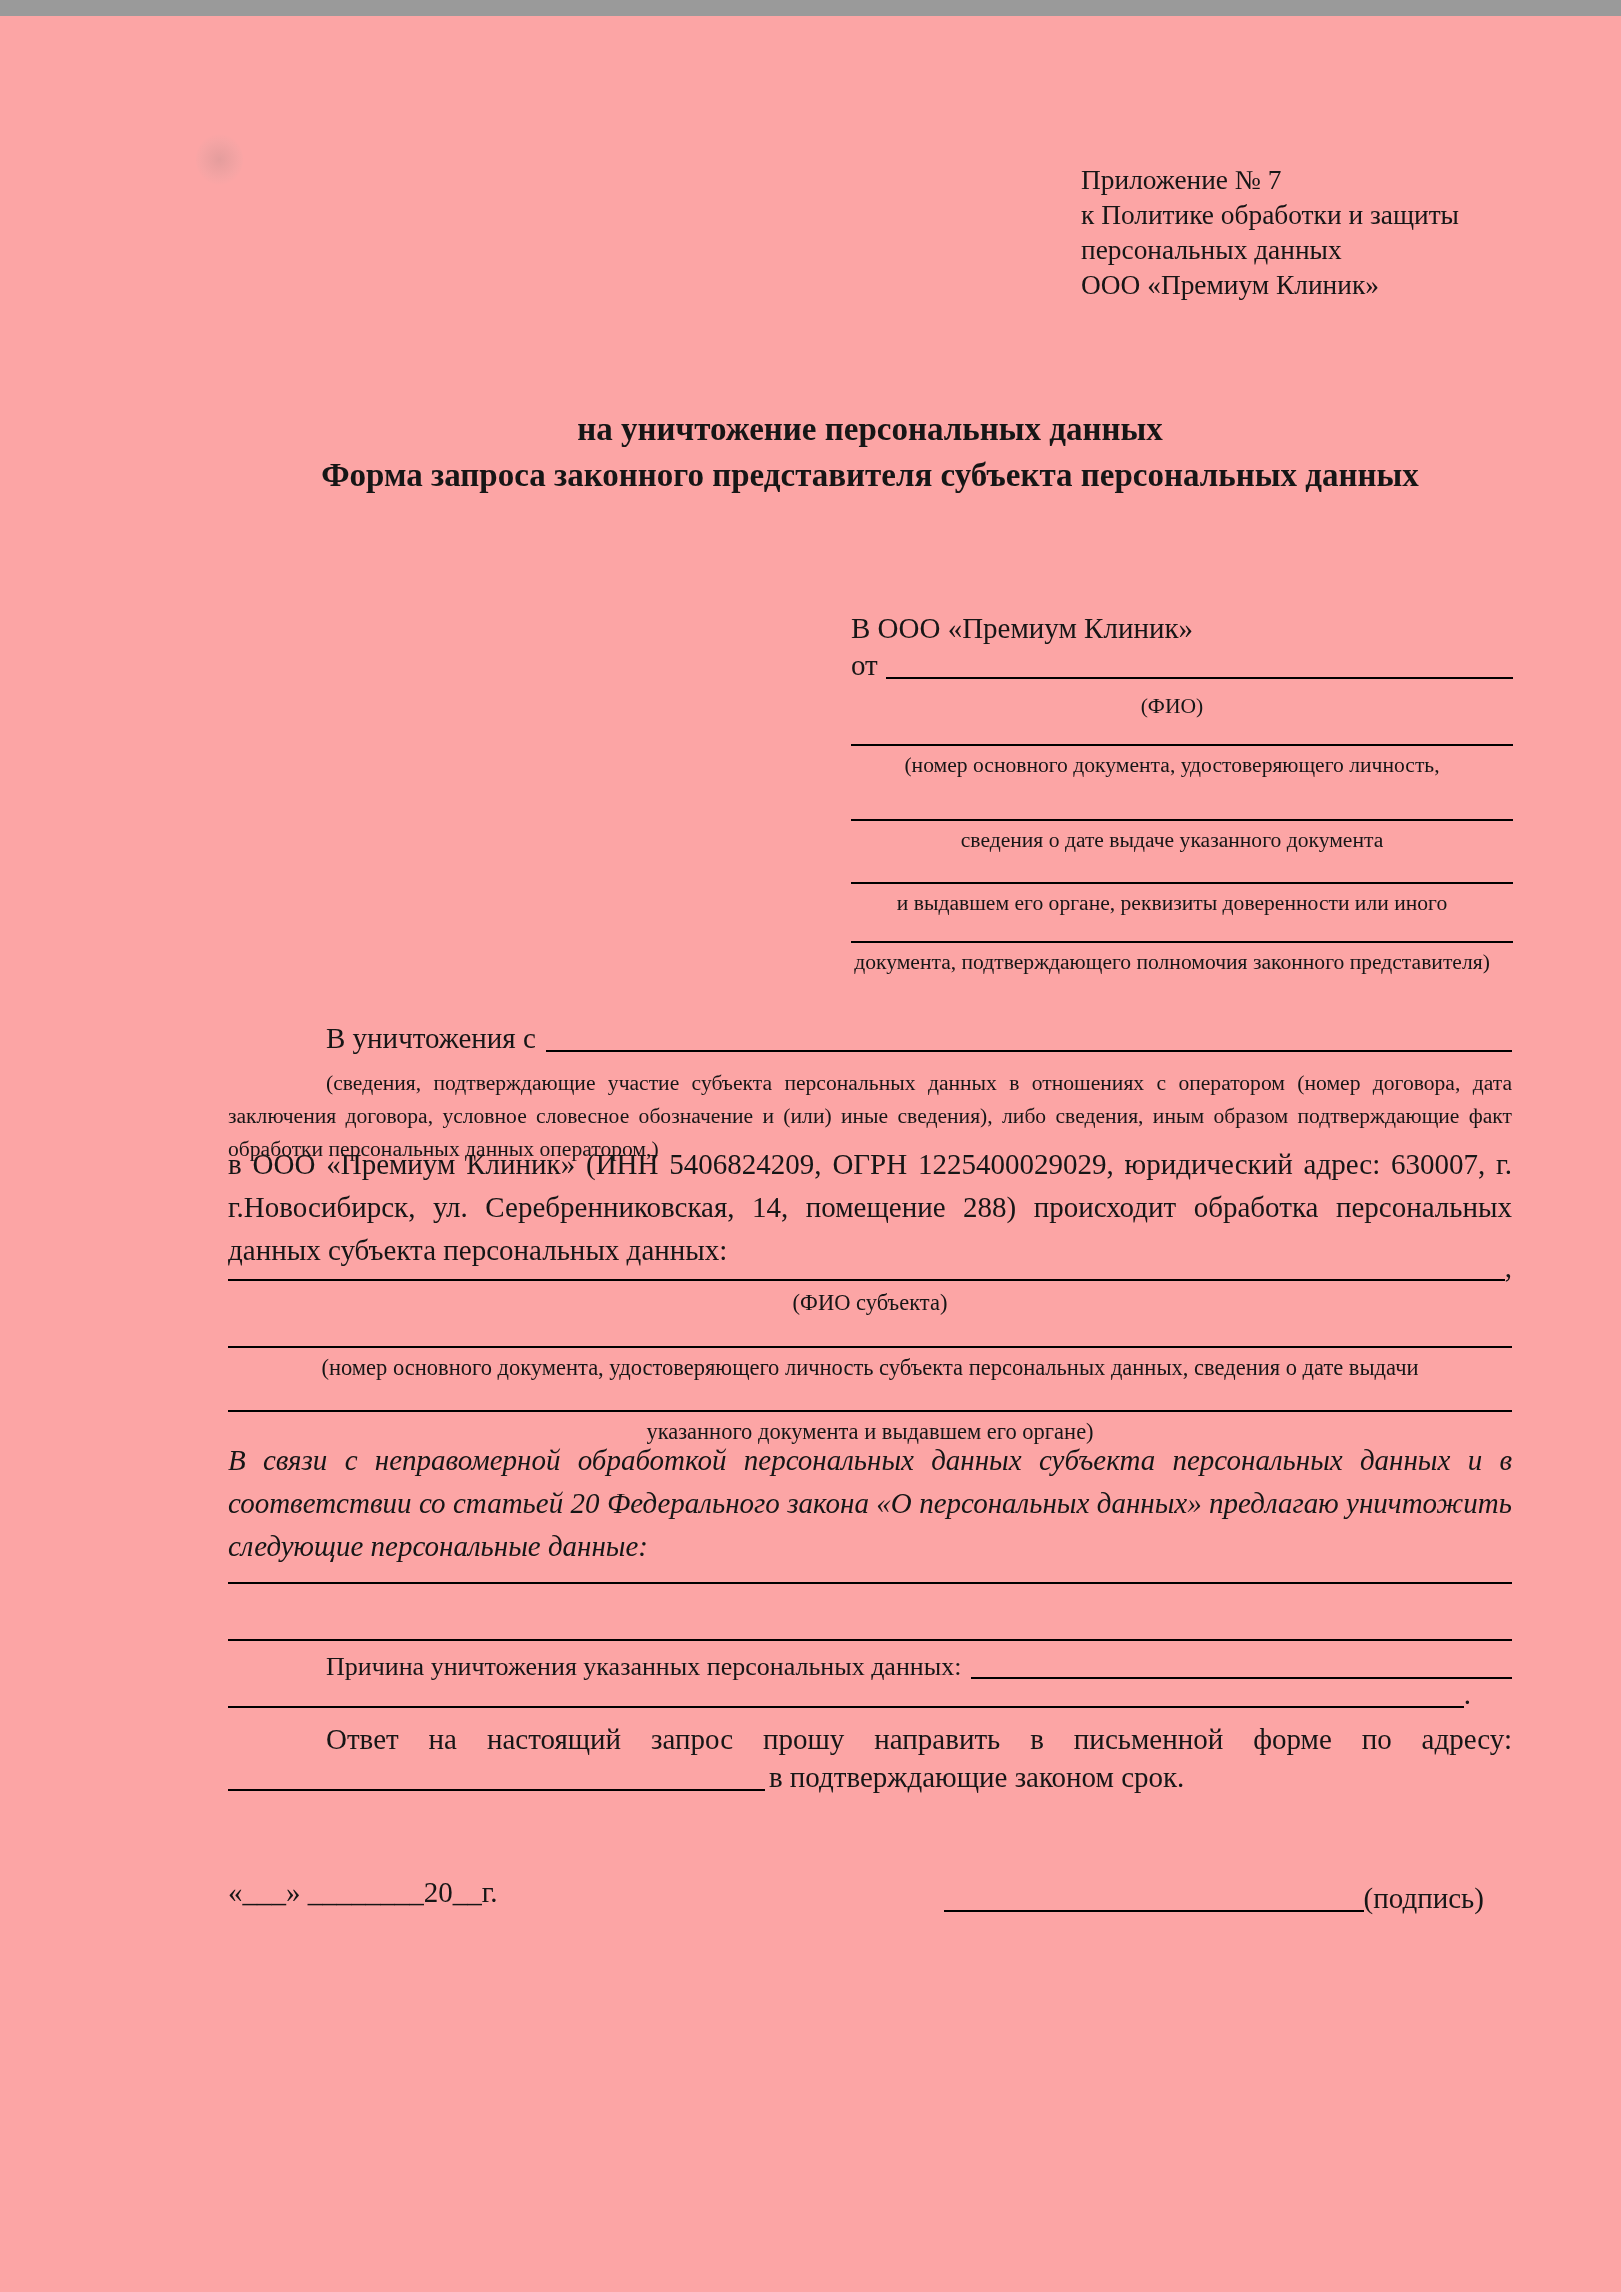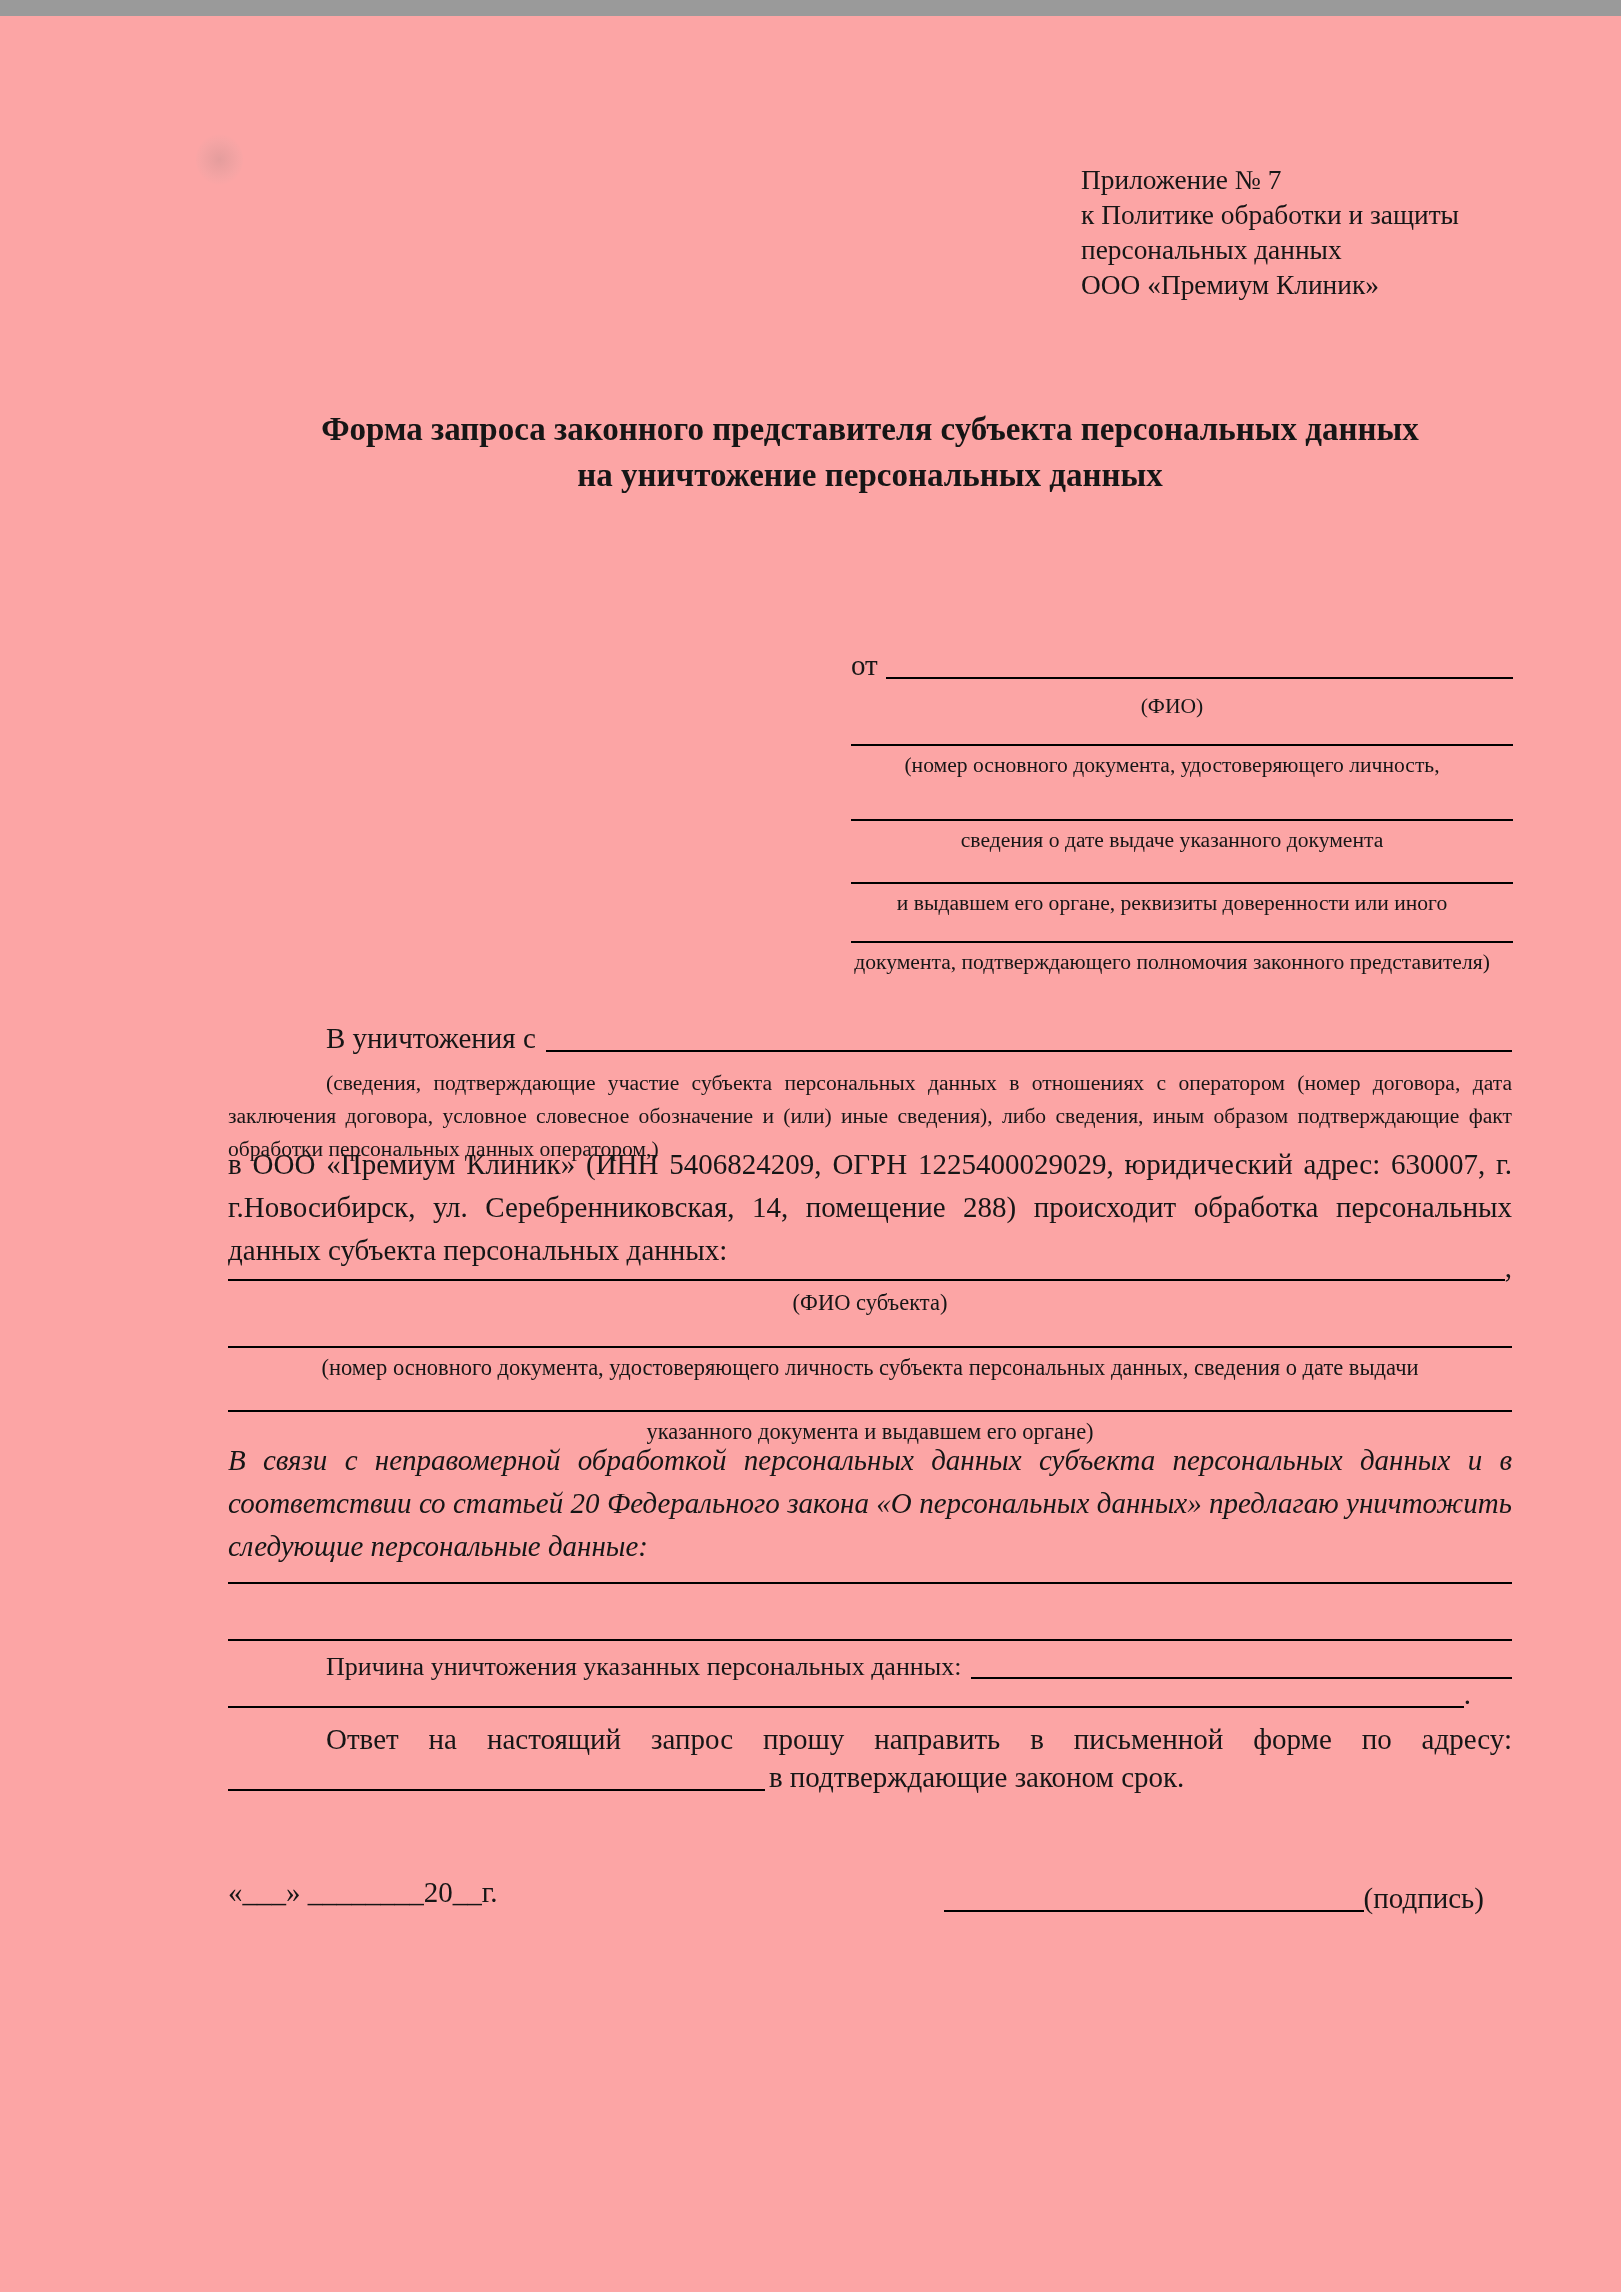--- a/index.html
+++ b/index.html
@@ -78,24 +78,25 @@
   <div class="abs smudge"></div>
 
   <div class="abs hdr">
     <div>Приложение № 7</div>
     <div>к Политике обработки и защиты</div>
     <div>персональных данных</div>
     <div>ООО «Премиум Клиник»</div>
   </div>
 
   <div class="abs doc-title">
+    <div>на уничтожение персональных данных</div>
     <div>Форма запроса законного представителя субъекта персональных данных</div>
-    <div>на уничтожение персональных данных</div>
   </div>
 
+  <div class="abs adr-org">В ООО «Премиум Клиник»</div>
 
   <div class="abs from-row">
     <span class="lbl">от</span>
     <span class="fill"></span>
   </div>
   <div class="abs cap adr-cap" style="top:678px;">(ФИО)</div>
 
   <div class="abs rule adr-rule" style="top:728px;"></div>
   <div class="abs cap adr-cap" style="top:737px;">(номер основного документа, удостоверяющего личность,</div>
 

